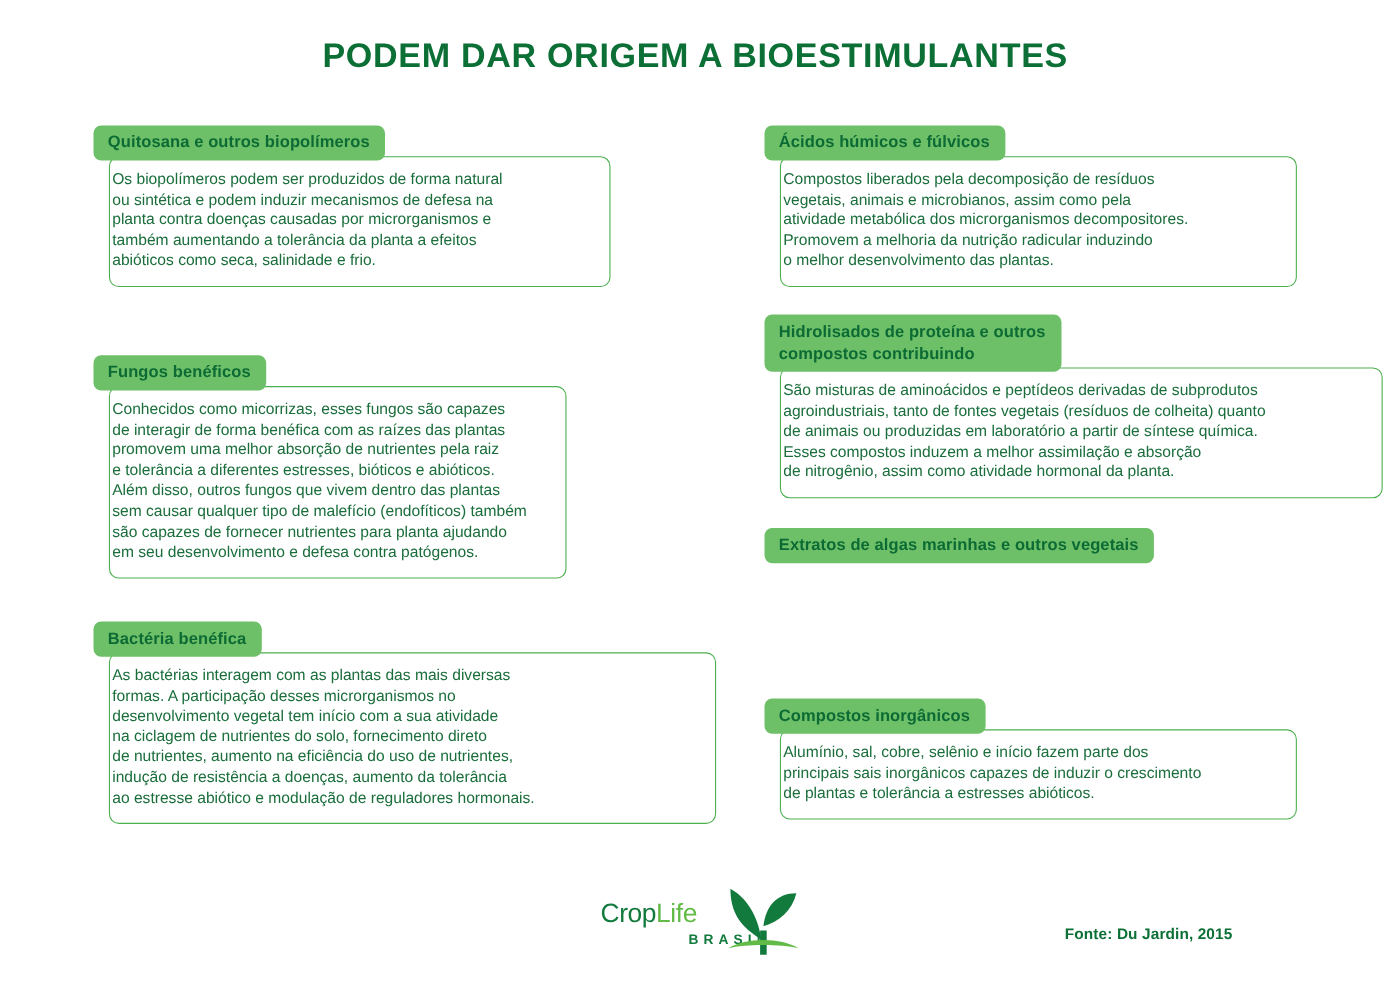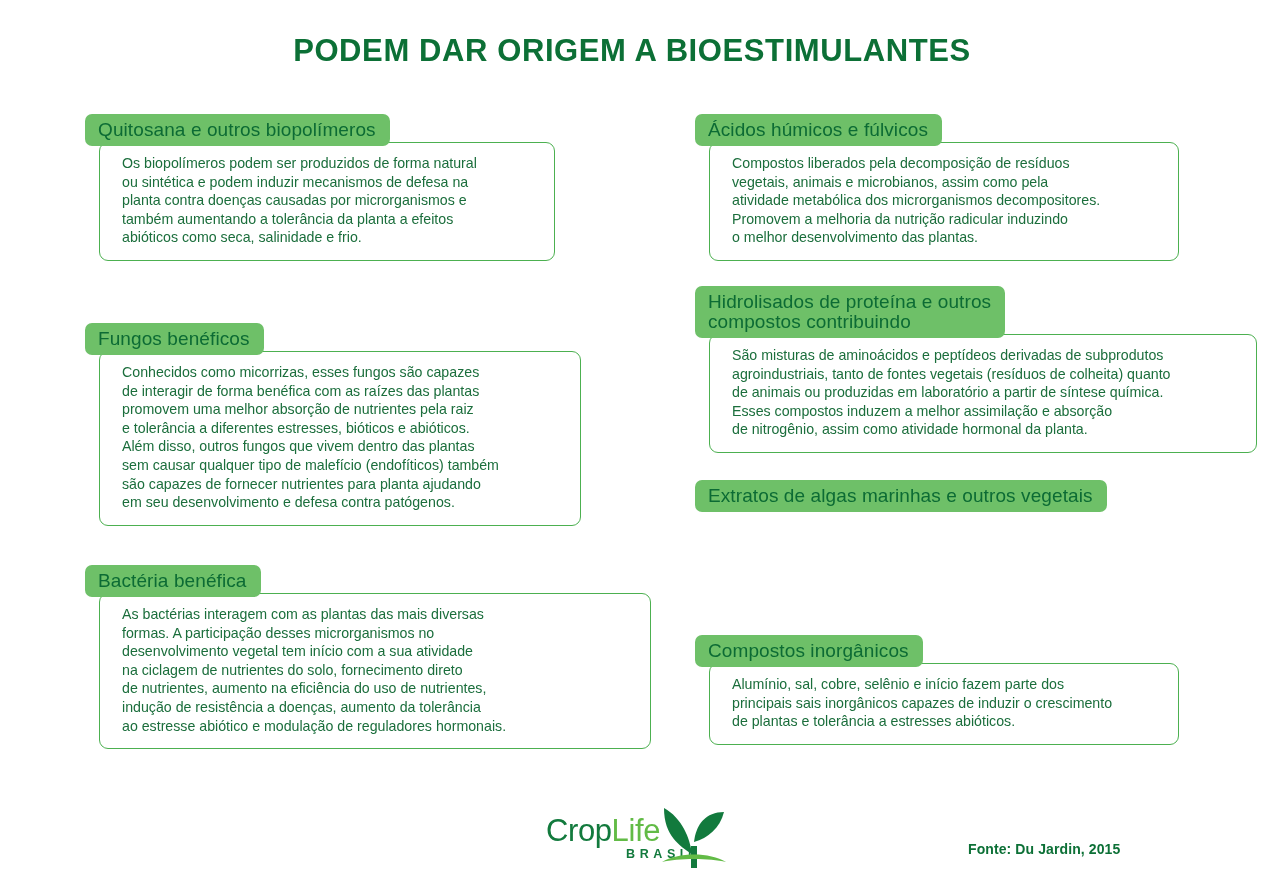--- a/index.html
+++ b/index.html
@@ -48,57 +48,57 @@
   .card-block {
     position: absolute;
   }
 
   .card-badge {
     position: relative;
     z-index: 3;
     display: inline-block;
     background: #6ec068;
     color: #0c6b34;
-    font-size: 19px;
-    font-weight: normal;
+    font-size: 15px;
+    font-weight: bold;
     line-height: 20px;
     padding: 6px 14px 6px 13px;
     border-radius: 7px;
     letter-spacing: 0.1px;
     white-space: pre-line;
   }
 
   .card-body {
     position: relative;
     z-index: 1;
     margin-top: -4px;
     margin-left: 14px;
     background: #ffffff;
     border: 1.3px solid #4cb050;
     border-radius: 9px;
-    padding: 11px 14px 13px 22px;
+    padding: 11px 14px 13px 2px;
     color: #1b6e3c;
     font-size: 14.2px;
     line-height: 18.6px;
     white-space: pre-line;
   }
 
   
   .logo {
     position: absolute;
     left: 546px;
     top: 800px;
     width: 180px;
     height: 72px;
   }
   .logo-wordmark {
     position: absolute;
     left: 0;
     top: 14px;
-    font-size: 31px;
+    font-size: 24px;
     font-weight: 400;
     letter-spacing: -0.4px;
     line-height: 33px;
     font-family: "Liberation Sans", sans-serif;
     text-align: right;
   }
   .logo-crop { color: #127a3d; }
   .logo-life { color: #62bb46; }
   .logo-brasil {
     position: absolute;
@@ -141,21 +141,21 @@
       <div class="card-badge">Quitosana e outros biopolímeros</div>
       <div class="card-body" style="width:456px; min-height:118px;">Os biopolímeros podem ser produzidos de forma natural
 ou sintética e podem induzir mecanismos de defesa na
 planta contra doenças causadas por microrganismos e
 também aumentando a tolerância da planta a efeitos
 abióticos como seca, salinidade e frio.</div>
     </div>
 
     <div class="card-block" style="top:209px; left:0px; width:470px;">
       <div class="card-badge">Fungos benéficos</div>
-      <div class="card-body" style="width:482px; min-height:172px;">Conhecidos como micorrizas, esses fungos são capazes
+      <div class="card-body" style="width:416px; min-height:172px;">Conhecidos como micorrizas, esses fungos são capazes
 de interagir de forma benéfica com as raízes das plantas
 promovem uma melhor absorção de nutrientes pela raiz
 e tolerância a diferentes estresses, bióticos e abióticos.
 Além disso, outros fungos que vivem dentro das plantas
 sem causar qualquer tipo de malefício (endofíticos) também
 são capazes de fornecer nutrientes para planta ajudando
 em seu desenvolvimento e defesa contra patógenos.</div>
     </div>
 
     <div class="card-block" style="top:451px; left:0px; width:470px;">

